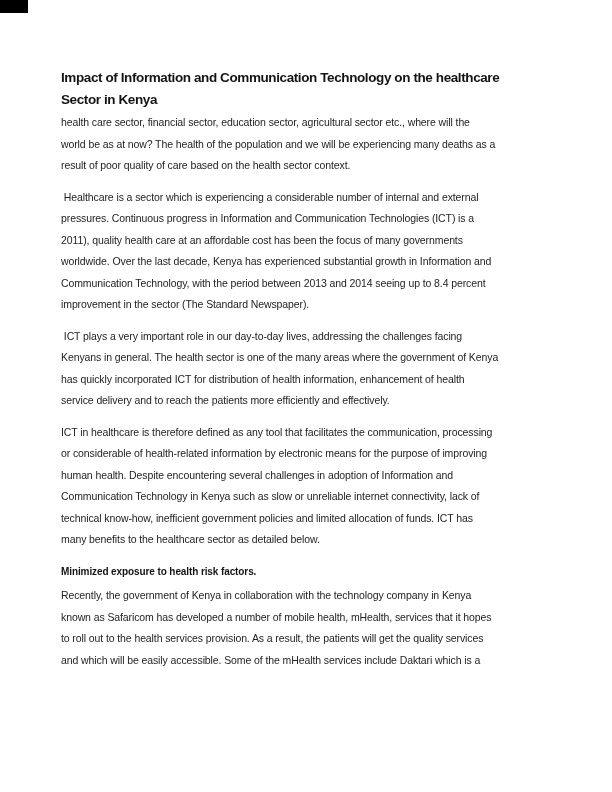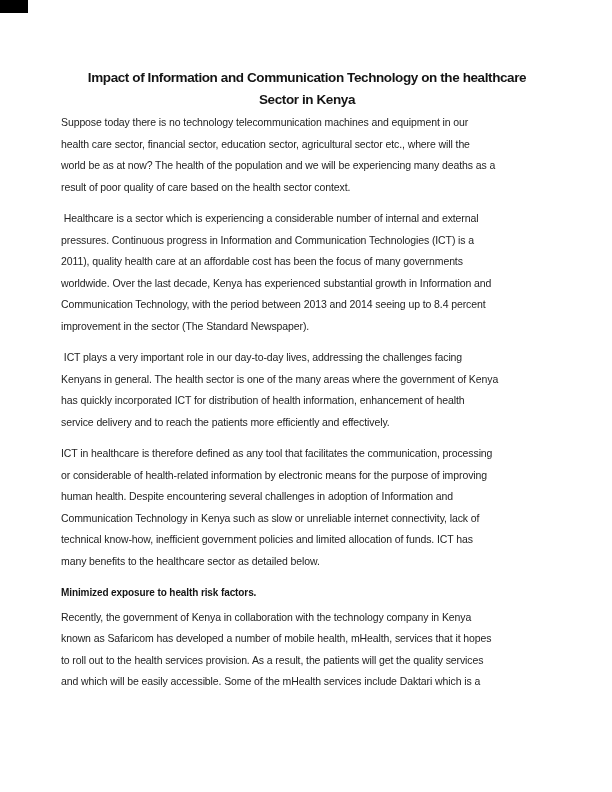--- a/index.html
+++ b/index.html
@@ -32,21 +32,20 @@
   .doc-title {
     font-size: 13.5px;
     font-weight: bold;
     letter-spacing: -0.4px;
     color: #141414;
     margin: 0 0 1px 0;
   }
   .doc-title .line {
     line-height: 22px;
     white-space: pre;
-    text-align: center;
   }
   .para {
     font-size: 10.5px;
     letter-spacing: -0.1px;
     color: #232323;
     margin: 0 0 10px 0;
   }
   .para .line {
     line-height: 21.5px;
     white-space: pre;
@@ -72,21 +71,20 @@
   <div class="corner-mark"></div>
 
   <div class="content">
 
     <div class="doc-title">
       <div class="line">Impact of Information and Communication Technology on the healthcare</div>
       <div class="line">Sector in Kenya</div>
     </div>
 
     <div class="para">
-      <div class="line">Suppose today there is no technology telecommunication machines and equipment in our</div>
       <div class="line">health care sector, financial sector, education sector, agricultural sector etc., where will the</div>
       <div class="line">world be as at now? The health of the population and we will be experiencing many deaths as a</div>
       <div class="line">result of poor quality of care based on the health sector context.</div>
     </div>
 
     <div class="para">
       <div class="line"> Healthcare is a sector which is experiencing a considerable number of internal and external</div>
       <div class="line">pressures. Continuous progress in Information and Communication Technologies (ICT) is a</div>
       <div class="line">2011), quality health care at an affordable cost has been the focus of many governments</div>
       <div class="line">worldwide. Over the last decade, Kenya has experienced substantial growth in Information and</div>

